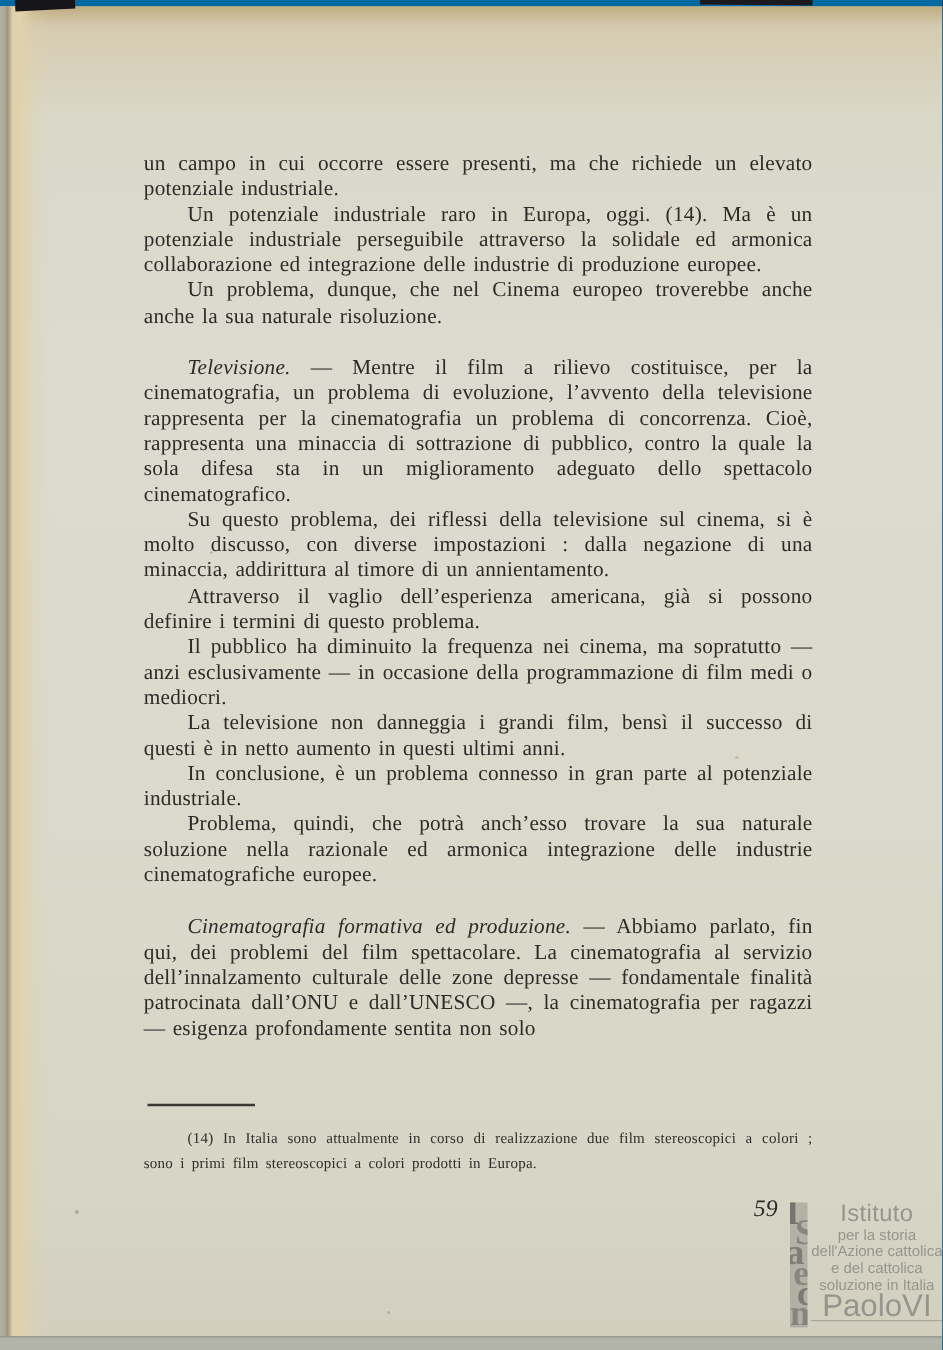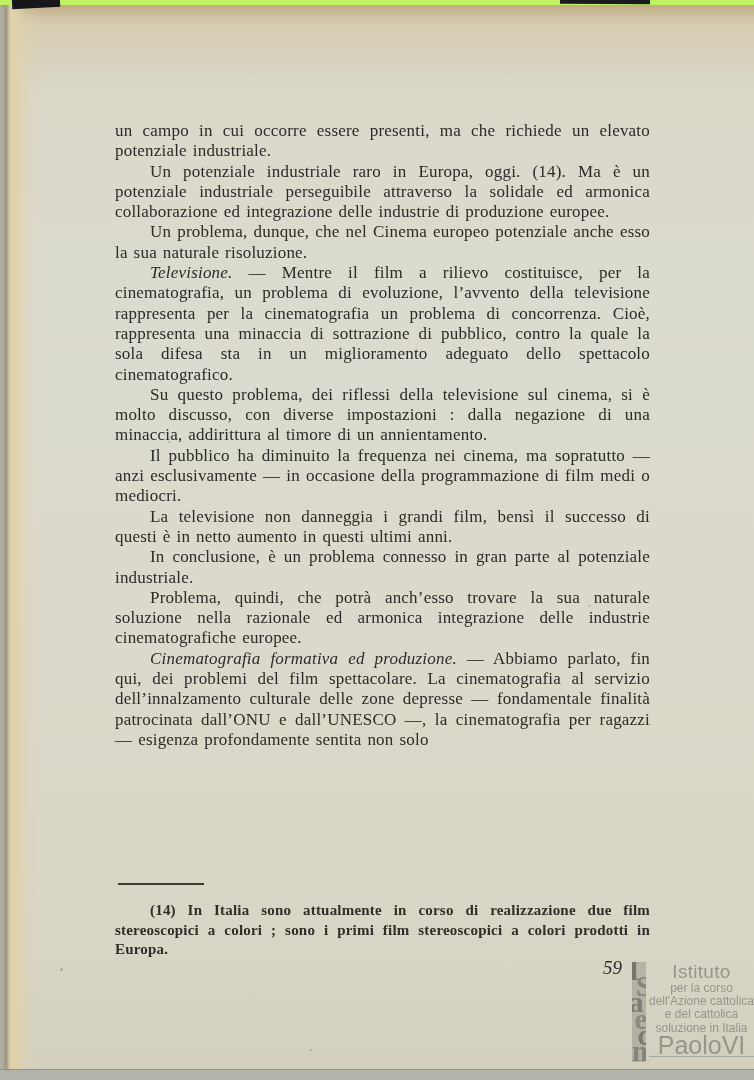--- a/index.html
+++ b/index.html
@@ -5,21 +5,21 @@
   html, body { margin: 0; padding: 0; }
   body {
     width: 754px; height: 1080px;
     overflow: hidden;
     background: #141412;
     font-family: "Liberation Serif", serif;
     position: relative;
   }
   .scan-frame {
     position: absolute; inset: 0;
-    background: #bef264;
+    background: #0369a1;
   }
   
   .paper {
     position: absolute;
     left: 0; top: 5px; right: 0; bottom: 10px;
     background:
       linear-gradient(180deg,
         #cdbf9e 0px, #d6ccb2 22px, #dad8c9 90px,
         #dcdbd0 300px, #dbd9cb 650px, #d7d5c5 950px, #d2cfbf 100%);
   }
@@ -60,42 +60,41 @@
     left: 115px; top: 116px; width: 535px;
     color: #2c2b27;
     font-size: 17px;
     line-height: 20.3px;
     text-align: justify;
     letter-spacing: 0.2px;
     word-spacing: 1.5px;
   }
   .text-block p { margin: 0; }
   .text-block p.indent { text-indent: 35px; }
-  .text-block p.section { }
+  .text-block p.section { margin-top: 21px; }
   .text-block i { font-style: italic; }
   
   .footnote-area {
     position: absolute;
     left: 115px; top: 878px; width: 535px;
     color: #2f2e29;
   }
   .footnote-rule {
     width: 86px; height: 0;
     border-top: 2px solid #3a3933;
     margin-left: 3px;
   }
   .footnote-text {
     margin-top: 16px;
-    font-size: 15px;
+    font-size: 12px;
     line-height: 19.5px;
     text-align: justify;
     text-indent: 35px;
     word-spacing: 2.5px;
     letter-spacing: 0.2px;
-    font-weight: bold;
   }
   .page-number {
     position: absolute;
     left: 603px; top: 952px;
     font-size: 19px;
     color: #2c2b27;
     font-style: italic;
   }
   
   .watermark {
@@ -152,23 +151,24 @@
 <body>
 
 <div class="scan-frame">
   <div class="paper">
     <div class="top-page-edge"></div>
     <div class="gutter"></div>
 
     <div class="text-block">
         <p class="">un campo in cui occorre essere presenti, ma che richiede un elevato potenziale industriale.</p>
         <p class="indent">Un potenziale industriale raro in Europa, oggi. (14). Ma è un potenziale industriale perseguibile attraverso la solidale ed armonica collaborazione ed integrazione delle industrie di produzione europee.</p>
-        <p class="indent">Un problema, dunque, che nel Cinema europeo potenziale anche esso la sua naturale risoluzione.</p>
+        <p class="indent">Un problema, dunque, che nel Cinema europeo troverebbe anche anche la sua naturale risoluzione.</p>
         <p class="indent section"><i>Televisione.</i> — Mentre il film a rilievo costituisce, per la cinematografia, un problema di evoluzione, l’avvento della televisione rappresenta per la cinematografia un problema di concorrenza. Cioè, rappresenta una minaccia di sottrazione di pubblico, contro la quale la sola difesa sta in un miglioramento adeguato dello spettacolo cinematografico.</p>
         <p class="indent">Su questo problema, dei riflessi della televisione sul cinema, si è molto discusso, con diverse impostazioni : dalla negazione di una minaccia, addirittura al timore di un annientamento.</p>
+        <p class="indent">Attraverso il vaglio dell’esperienza americana, già si possono definire i termini di questo problema.</p>
         <p class="indent">Il pubblico ha diminuito la frequenza nei cinema, ma sopratutto — anzi esclusivamente — in occasione della programmazione di film medi o mediocri.</p>
         <p class="indent">La televisione non danneggia i grandi film, bensì il successo di questi è in netto aumento in questi ultimi anni.</p>
         <p class="indent">In conclusione, è un problema connesso in gran parte al potenziale industriale.</p>
         <p class="indent">Problema, quindi, che potrà anch’esso trovare la sua naturale soluzione nella razionale ed armonica integrazione delle industrie cinematografiche europee.</p>
         <p class="indent section"><i>Cinematografia formativa ed produzione.</i> — Abbiamo parlato, fin qui, dei problemi del film spettacolare. La cinematografia al servizio dell’innalzamento culturale delle zone depresse — fondamentale finalità patrocinata dall’ONU e dall’UNESCO —, la cinematografia per ragazzi — esigenza profondamente sentita non solo</p>
       </div>
 
     <div class="footnote-area">
       <div class="footnote-rule"></div>
       <div class="footnote-text">(14) In Italia sono attualmente in corso di realizzazione due film stereoscopici a colori ; sono i primi film stereoscopici a colori prodotti in Europa.</div>
@@ -180,21 +180,21 @@
       <div class="wm-letters">
           <div class="wm-letter">I</div>
           <div class="wm-letter">S</div>
           <div class="wm-letter">a</div>
           <div class="wm-letter">e</div>
           <div class="wm-letter">c</div>
           <div class="wm-letter">m</div>
         </div>
       <div class="wm-text">
           <div class="wm-line big-first">Istituto</div>
-          <div class="wm-line">per la corso</div>
+          <div class="wm-line">per la storia</div>
           <div class="wm-line">dell'Azione cattolica</div>
           <div class="wm-line">e del cattolica</div>
           <div class="wm-line">soluzione in Italia</div>
           <div class="wm-line big-last">PaoloVI</div>
         </div>
     </div>
 
     <div class="speck s1"></div>
     <div class="speck s2"></div>
     <div class="speck s3"></div>

